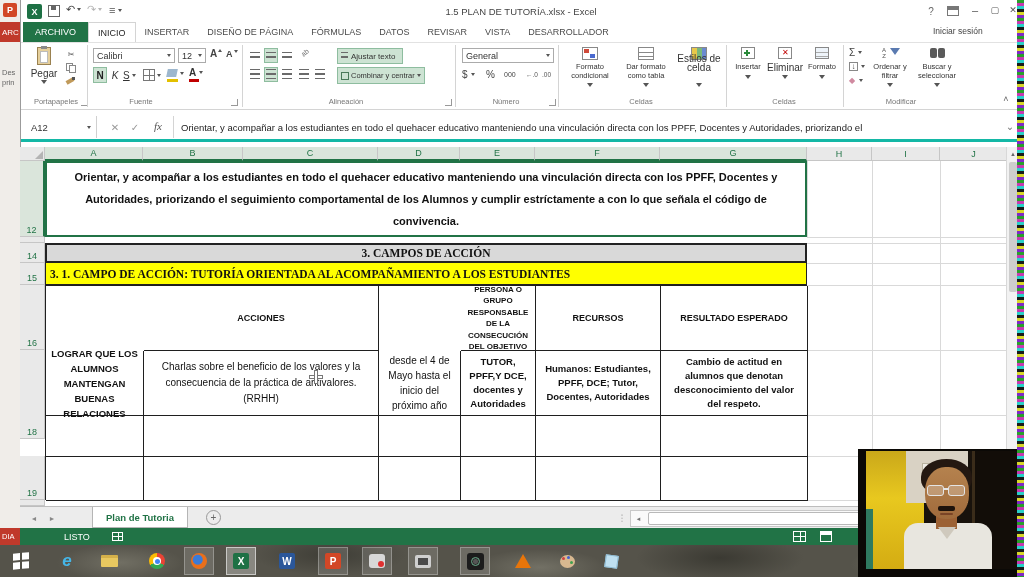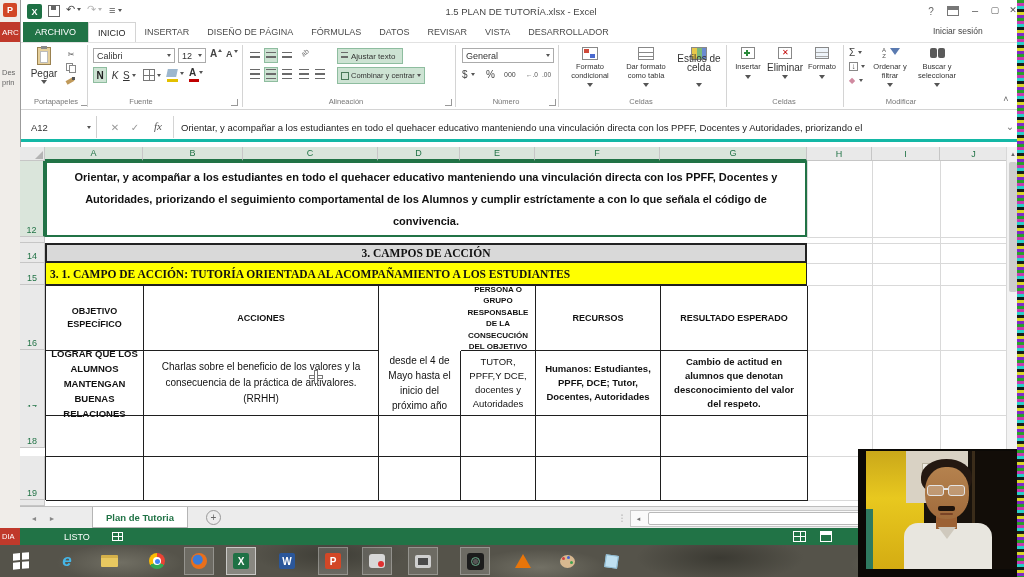--- a/index.html
+++ b/index.html
@@ -306,21 +306,21 @@
   <div class="abs colh" style="left:807px;top:147px;width:65px;height:14px">H</div>
   <div class="abs colh" style="left:872px;top:147px;width:68px;height:14px">I</div>
   <div class="abs colh" style="left:940px;top:147px;width:68px;height:14px">J</div>
 
   <div class="abs rowh sel" style="left:20px;top:161px;width:25px;height:76px">12</div>
   <div class="abs rowh" style="left:20px;top:237px;width:25px;height:6px"></div>
   <div class="abs rowh" style="left:20px;top:243px;width:25px;height:20px">14</div>
   <div class="abs rowh" style="left:20px;top:263px;width:25px;height:22px">15</div>
   <div class="abs rowh" style="left:20px;top:285px;width:25px;height:65px">16</div>
   <div class="abs rowh" style="left:20px;top:350px;width:25px;height:65px">17</div>
-  <div class="abs rowh" style="left:20px;top:407px;width:25px;height:41px">18</div>
+  <div class="abs rowh" style="left:20px;top:398px;width:25px;height:41px">18</div>
   <div class="abs rowh" style="left:20px;top:456px;width:25px;height:44px">19</div>
   <div class="abs rowh" style="left:20px;top:500px;width:25px;height:6px"></div>
 
   <div class="abs gline" style="left:872px;top:161px;width:1px;height:345px"></div>
   <div class="abs gline" style="left:940px;top:161px;width:1px;height:345px"></div>
   <div class="abs gline" style="left:807px;top:237px;width:201px;height:1px"></div>
   <div class="abs gline" style="left:807px;top:243px;width:201px;height:1px"></div>
   <div class="abs gline" style="left:807px;top:263px;width:201px;height:1px"></div>
   <div class="abs gline" style="left:807px;top:285px;width:201px;height:1px"></div>
   <div class="abs gline" style="left:807px;top:350px;width:201px;height:1px"></div>
@@ -329,30 +329,29 @@
   <div class="abs gline" style="left:807px;top:500px;width:201px;height:1px"></div>
   <div class="abs gline" style="left:807px;top:161px;width:1px;height:76px"></div>
 
   <div class="abs ctr" style="left:45px;top:161px;width:762px;height:76px;border:2px solid #217346;background:#fff;font-weight:bold;font-size:11px;line-height:22px;color:#111;text-align:center;padding:0 6px">Orientar, y  acompañar a los estudiantes en todo el quehacer educativo manteniendo una vinculación directa  con los PPFF,  Docentes y Autoridades,  priorizando el seguimiento comportamental  de los Alumnos  y  cumplir  estríctamente a con lo que señala el código de convivencia.</div>
 
   <div class="abs ctr" style="left:45px;top:243px;width:762px;height:20px;background:#d9d9d9;border:2px solid #222;font-family:'Liberation Serif',serif;font-weight:bold;font-size:11.5px;color:#111">3. CAMPOS DE ACCIÓN</div>
 
   <div class="abs flex" style="left:45px;top:263px;width:762px;height:22px;background:#ffff00;border:1.5px solid #222;border-top:none;font-family:'Liberation Serif',serif;font-weight:bold;font-size:11.5px;color:#111;padding-left:4px">3. 1. CAMPO DE ACCIÓN: TUTORÍA ORIENTADA AL ACOMPAÑAMIENTO A LOS ESTUDIANTES</div>
 
   <div class="abs" style="left:45px;top:285px;width:762px;height:215px;border-left:1.5px solid #1f1f1f;border-top:1px solid #1f1f1f">
-    <div class="abs tcell" style="left:0;top:0;width:98px;height:65px;font-weight:bold;font-size:9px;line-height:13px">OBJETIVO ESPECÍFICO</div>
     <div class="abs tcell" style="left:98px;top:0;width:235px;height:65px;font-weight:bold;font-size:9px">ACCIONES</div>
     <div class="abs tcell" style="left:415px;top:0;width:75px;height:65px;font-weight:bold;font-size:8px;line-height:11.5px;padding:0 2px">PERSONA O GRUPO RESPONSABLE DE LA CONSECUCIÓN DEL OBJETIVO</div>
     <div class="abs tcell" style="left:490px;top:0;width:125px;height:65px;font-weight:bold;font-size:9px">RECURSOS</div>
     <div class="abs tcell" style="left:615px;top:0;width:147px;height:65px;font-weight:bold;font-size:9px">RESULTADO ESPERADO</div>
 
     <div class="abs tcell" style="left:0;top:65px;width:98px;height:65px;font-weight:bold;font-size:9.5px;line-height:15px;padding:0 1px">LOGRAR QUE LOS ALUMNOS MANTENGAN BUENAS RELACIONES</div>
     <div class="abs tcell" style="left:98px;top:65px;width:235px;height:65px;font-size:10px;line-height:16px;padding:0 8px">Charlas sobre el beneficio de los valores y la consecuencia de la práctica de antivalores. (RRHH)</div>
     <div class="abs tcell" style="left:333px;top:65px;width:82px;height:65px;font-size:10px;line-height:15px;padding:0 4px">desde el 4 de Mayo hasta el inicio del próximo año</div>
-    <div class="abs tcell" style="left:415px;top:65px;width:75px;height:65px;font-weight:normal;font-size:9.5px;line-height:14px;padding:0 2px">TUTOR, PPFF,Y DCE, docentes y Autoridades</div>
+    <div class="abs tcell" style="left:415px;top:65px;width:75px;height:65px;font-weight:bold;font-size:9.5px;line-height:14px;padding:0 2px">TUTOR, PPFF,Y DCE, docentes y Autoridades</div>
     <div class="abs tcell" style="left:615px;top:65px;width:147px;height:65px;font-weight:bold;font-size:9.5px;line-height:14px;padding:0 8px">Cambio de actitud en alumnos que denotan desconocimiento del valor del respeto.</div>
     <div class="abs tcell" style="left:490px;top:65px;width:125px;height:65px;font-weight:bold;font-size:9.5px;line-height:14px;padding:0 6px">Humanos: Estudiantes, PPFF, DCE; Tutor, Docentes, Autoridades</div>
 
     <div class="abs tcell" style="left:0;top:130px;width:98px;height:41px"></div>
     <div class="abs tcell" style="left:98px;top:130px;width:235px;height:41px"></div>
     <div class="abs tcell" style="left:333px;top:130px;width:82px;height:41px"></div>
     <div class="abs tcell" style="left:415px;top:130px;width:75px;height:41px"></div>
     <div class="abs tcell" style="left:490px;top:130px;width:125px;height:41px"></div>
     <div class="abs tcell" style="left:615px;top:130px;width:147px;height:41px"></div>
     <div class="abs tcell" style="left:0;top:171px;width:98px;height:44px"></div>

